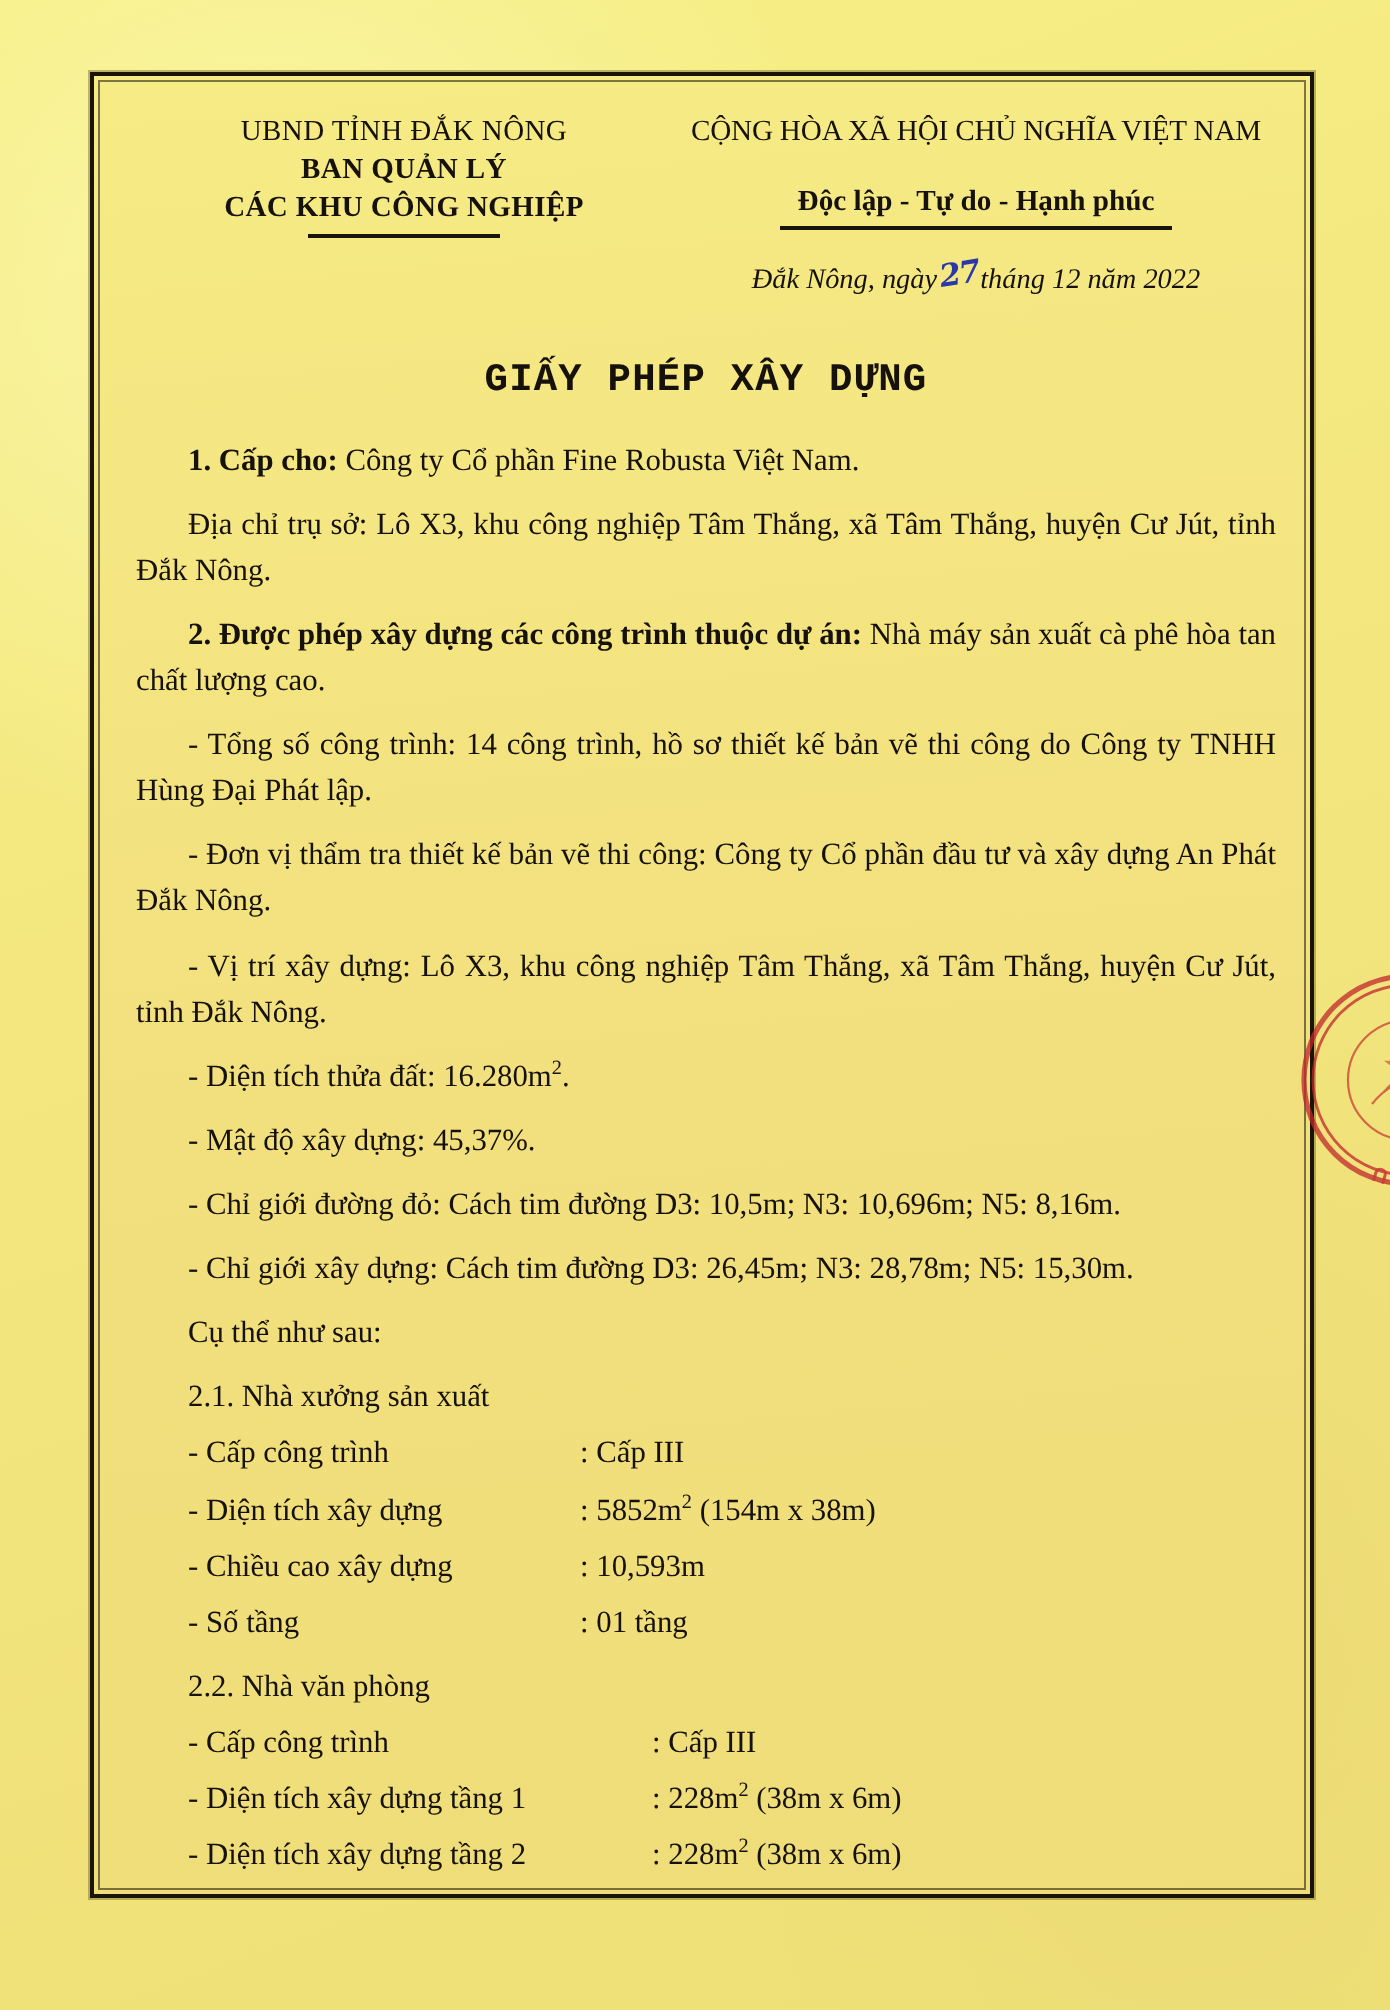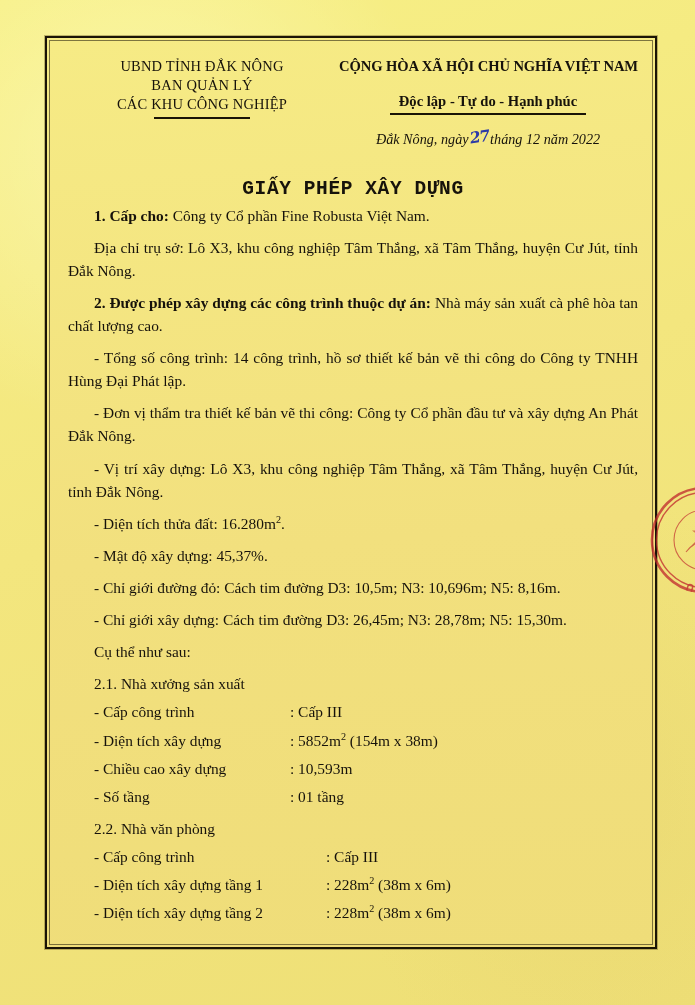--- a/index.html
+++ b/index.html
@@ -70,34 +70,33 @@
     flex: 1 1 auto;
     text-align: center;
     padding-left: 2px;
   }
   .agency-line {
     font-size: 14.5px;
     letter-spacing: 0.2px;
     line-height: 1.32;
     white-space: nowrap;
   }
-  .agency-line.bold { font-weight: normal; }
+  .agency-line.bold { font-weight: bold; }
   .agency-rule {
     width: 96px;
     height: 1.6px;
     background: #1a1406;
     margin: 3px auto 0;
   }
   .nation-line {
-    font-weight: bold;
+    font-weight: normal;
     font-size: 14.6px;
     letter-spacing: -0.1px;
     line-height: 1.3;
     white-space: nowrap;
-    text-align: right;
   }
   .motto-line {
     font-weight: bold;
     font-size: 14.6px;
     line-height: 1.3;
     margin-top: 16px;
     display: inline-block;
   }
   .motto-rule {
     width: 196px;
@@ -140,21 +139,21 @@
   }
 
   
   .para {
     font-size: 15.4px;
     line-height: 1.5;
     text-align: justify;
     margin-top: 9px;
     text-indent: 26px;
   }
-  .para.first { margin-top: 4px; }
+  .para.first { margin-top: 18px; }
   .para b { font-weight: bold; }
 
   .subhead {
     font-weight: normal;
     font-size: 15.4px;
     margin-top: 9px;
     text-indent: 26px;
     line-height: 1.5;
   }
   .plainline {

